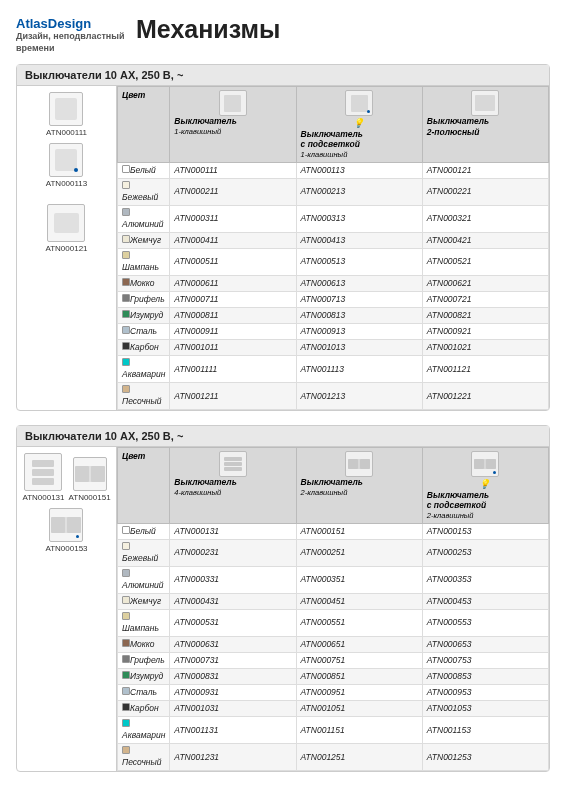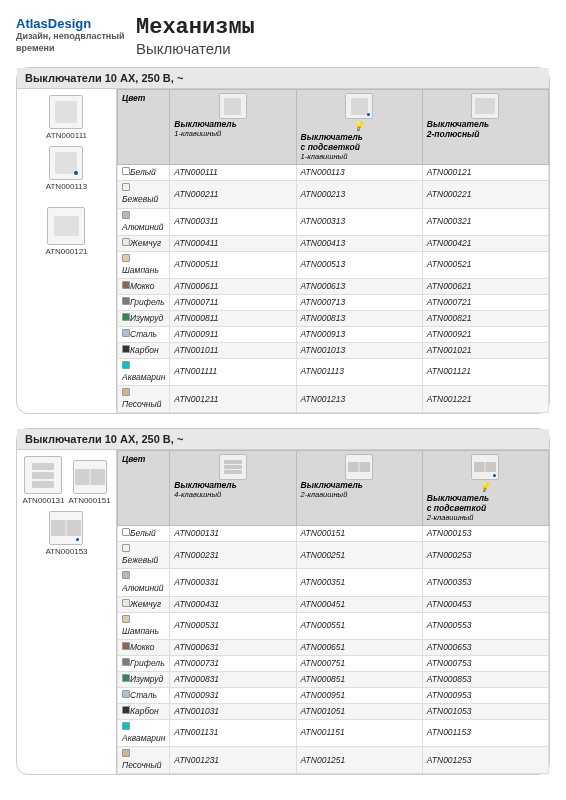--- a/index.html
+++ b/index.html
@@ -36,36 +36,35 @@
       font-size: 9px;
       color: #555;
       line-height: 1.3;
       font-weight: bold;
     }
     .page-title-block {
       flex: 1;
       padding-left: 10px;
     }
     .page-title-main {
-      font-size: 22px;
+      font-size: 25px;
       font-weight: bold;
       color: #222;
       line-height: 1.1;
-      font-family: Liberation Mono, monospace;
     }
     .page-title-sub {
       font-size: 15px;
       color: #444;
     }
 
     
     .section {
       margin-bottom: 14px;
       border: 1px solid #ccc;
-      border-radius: 12px;
+      border-radius: 4px;
     }
     .section-header {
       background: #e8e8e8;
       padding: 4px 8px;
       font-size: 11px;
       font-weight: bold;
       color: #222;
       border-bottom: 1px solid #ccc;
     }
     .section-body {
@@ -194,21 +193,20 @@
 
 <div class="page">
 
   <div class="header">
     <div class="brand-block">
       <div class="brand-title">AtlasDesign</div>
       <div class="brand-subtitle">Дизайн, неподвластный<br>времени</div>
     </div>
     <div class="page-title-block">
       <div class="page-title-main">Механизмы</div>
-      <div class="page-title-sub">Выключатели</div>
     </div>
   </div>
 
   <div class="section">
     <div class="section-header">
       <span>Выключатели 10 АХ, 250 В, ~</span>
     </div>
     <div class="section-body">
 
       <div class="img-panel">

